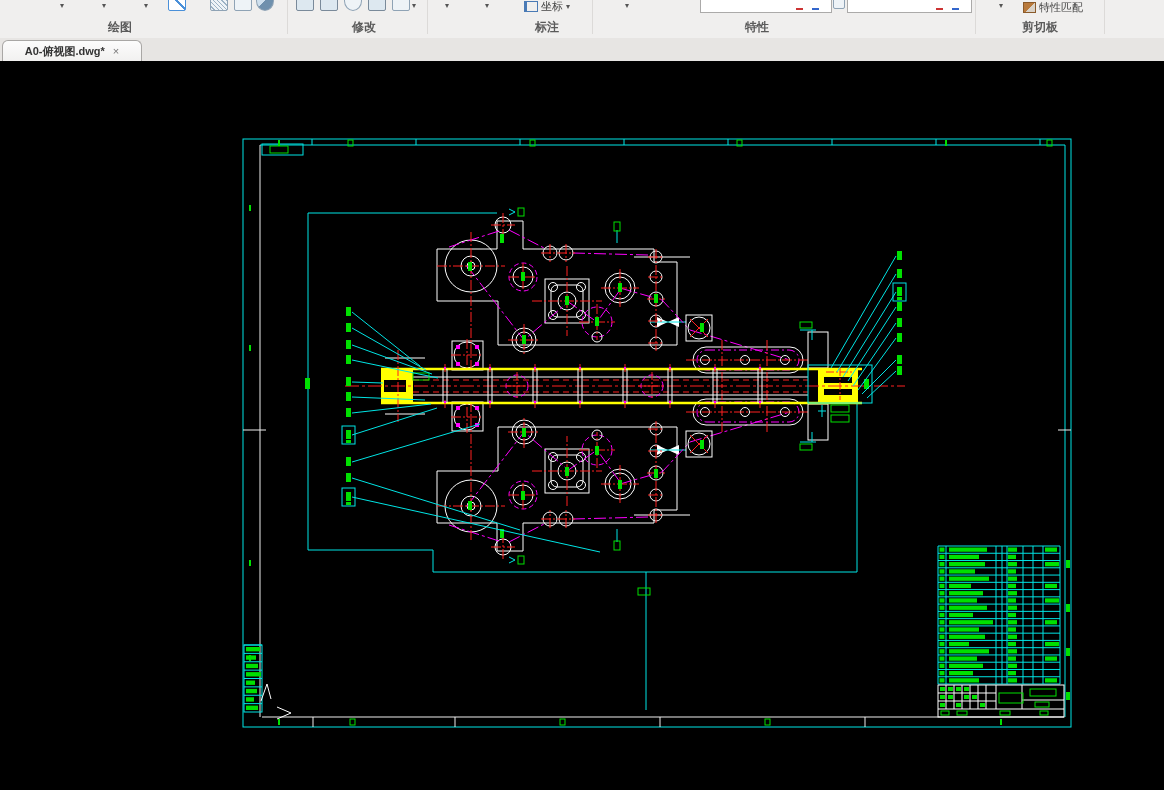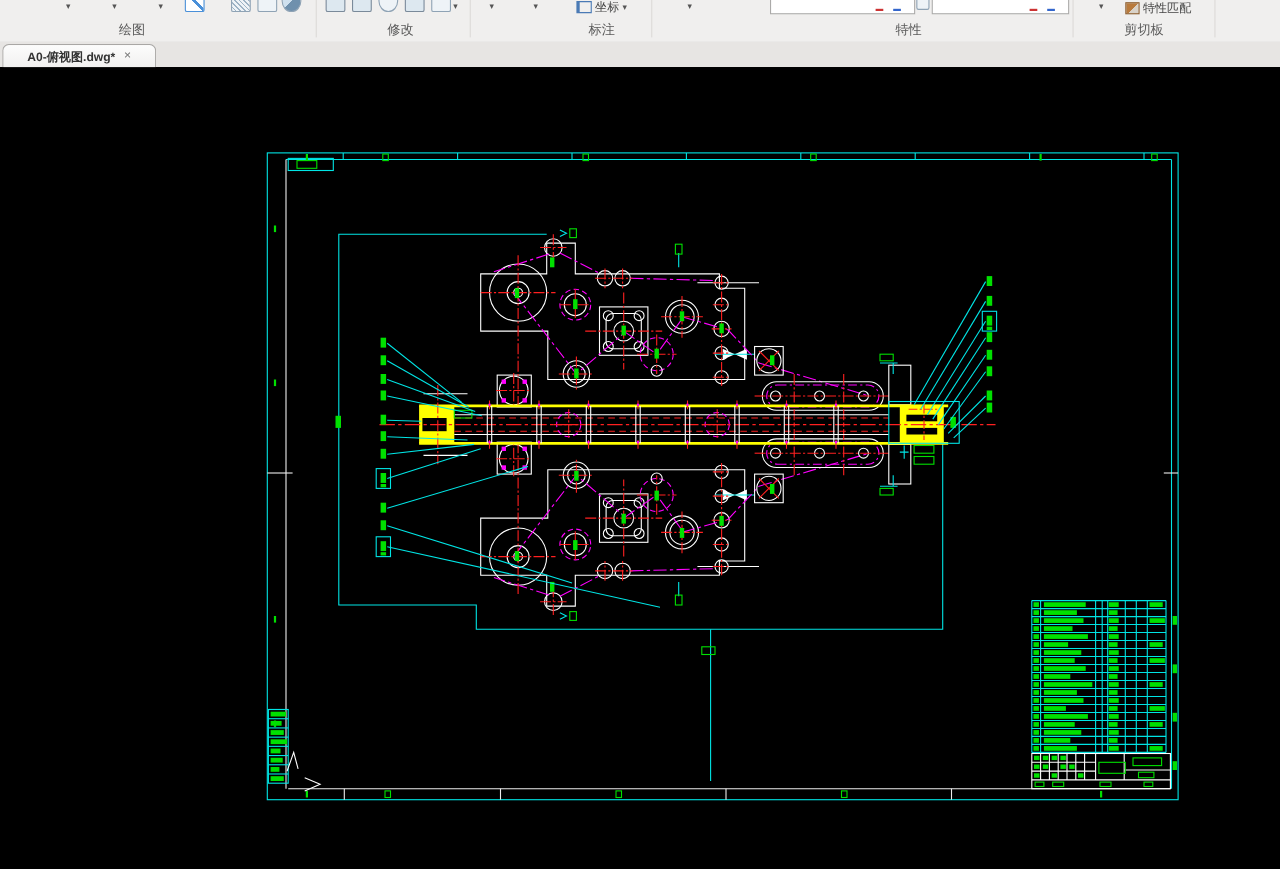--- a/index.html
+++ b/index.html
@@ -1,21 +1,21 @@
 <!DOCTYPE html>
 <html><head>
 <meta charset="utf-8">
 <style>
   html,body{margin:0;padding:0;background:#000;}
   .stage{position:relative;width:1164px;height:790px;overflow:hidden;background:#000;
          font-family:"Liberation Sans","DejaVu Sans",sans-serif;}
   
   .ribbon{position:absolute;left:0;top:0;width:1164px;height:38px;background:#f0efee;
           border-bottom:1px solid #d9d7d5;overflow:hidden;}
-  .panel-label{position:absolute;top:19px;font-size:12px;color:#5a5a5a;transform:translateX(-50%);}
+  .panel-label{position:absolute;top:19px;font-size:12px;color:#5a5a5a;transform:translateX(-50%);font-weight:bold;}
   .divider{position:absolute;top:0;width:1px;height:34px;background:#dcdad8;}
   .caret{position:absolute;top:1px;font-size:8px;color:#555;}
   .icon-ph{position:absolute;top:-9px;width:16px;height:18px;border:1.5px solid #8fa3b5;
            background:#eef3f7;border-radius:2px;}
   .icon-ph.dark{border-color:#7a8a9a;background:#dde8f0;}
   .icon-ph.hatch{background:repeating-linear-gradient(45deg,#eef3f7 0 2px,#9db3c5 2px 3px);}
   .icon-ph.round{border-radius:50%;background:linear-gradient(135deg,#cfe0ee 50%,#6f90ad 50%);}
   .mini-btn{position:absolute;display:flex;align-items:center;gap:3px;font-size:11px;color:#444;justify-content:flex-end;}
   .combo{position:absolute;top:-4px;height:15px;background:#fff;border:1px solid #abaaa9;}
   .combo .mark{position:absolute;bottom:2px;height:2px;width:7px;}
@@ -73,21 +73,21 @@
 
   <span class="caret" style="left:999px">▾</span>
   <div class="mini-btn" style="left:1023px;top:0px">
     <span class="brush-icon"></span>
     <span>特性匹配</span>
   </div>
 
   <span class="panel-label" style="left:120px">绘图</span>
   <span class="panel-label" style="left:364px">修改</span>
   <span class="panel-label" style="left:547px">标注</span>
-  <span class="panel-label" style="left:826px">特性</span>
+  <span class="panel-label" style="left:757px">特性</span>
   <span class="panel-label" style="left:1040px">剪切板</span>
 
   <div class="divider" style="left:287px"></div>
   <div class="divider" style="left:427px"></div>
   <div class="divider" style="left:592px"></div>
   <div class="divider" style="left:975px"></div>
   <div class="divider" style="left:1104px"></div>
 </div>
 
 <div class="tabbar">

